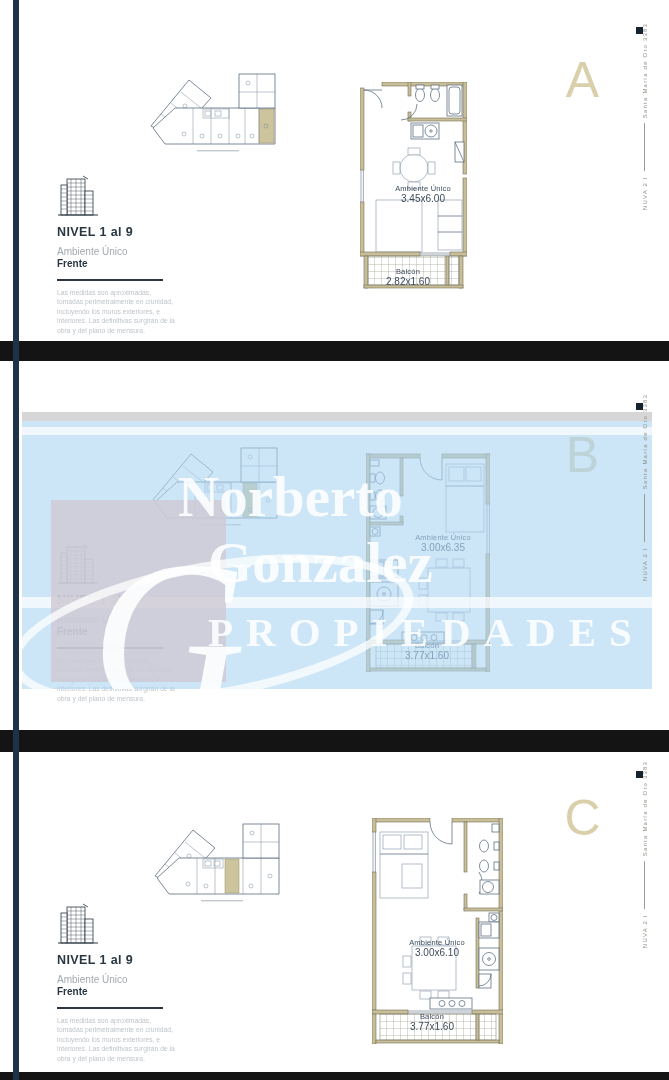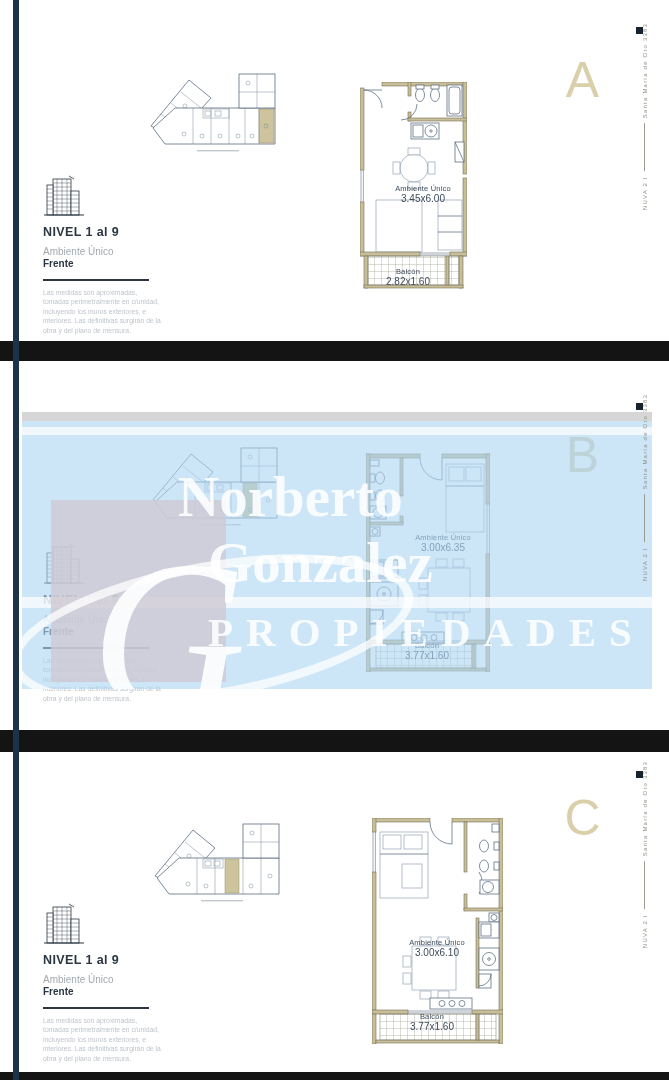--- a/index.html
+++ b/index.html
@@ -16,21 +16,21 @@
   .unit-letter{left:553px;width:60px;text-align:center;font-size:50px;font-weight:400;
         color:#d9d0ab;letter-spacing:1px;z-index:5;line-height:1;}
   
   .corner-sq{left:636px;width:7px;height:7px;background:#16232e;z-index:5;}
   
   .side-rail{left:637px;width:16px;height:150px;display:flex;align-items:center;justify-content:center;z-index:12;}
   .side-rail .rot{writing-mode:vertical-rl;transform:rotate(180deg);display:flex;align-items:center;gap:5px;
         font-size:6px;letter-spacing:1.2px;color:#8f8f82;white-space:nowrap;}
   .side-rail .rail-line{width:1px;height:48px;background:#9a9a8e;}
   
-  .info{left:43px;width:128px;z-index:5;}
+  .info{left:57px;width:128px;z-index:5;}
   .info .lvl{margin-top:6px;font-size:12.5px;font-weight:bold;color:#2a3642;letter-spacing:.4px;}
   .info .unit{margin-top:7px;font-size:10px;color:#a3a9b0;}
   .info .front{font-size:10px;font-weight:bold;color:#2a3642;margin-top:1px;}
   .info .divider{margin-top:10px;width:106px;height:2px;background:#2a3642;}
   .info .disc{margin-top:7px;width:122px;font-size:6.8px;line-height:1.38;color:#bfc5cb;}
   
   .planwrap{z-index:5;}
   .plan-label{position:absolute;text-align:center;color:#3e4c5c;z-index:7;}
   .plan-label .l1{font-size:7.5px;letter-spacing:.2px;}
   .plan-label .l2{font-size:10px;}

